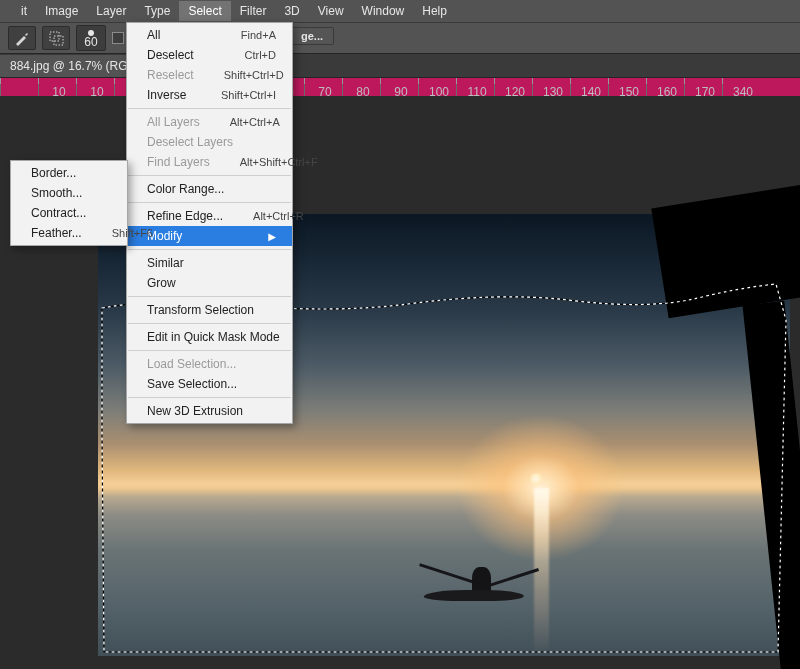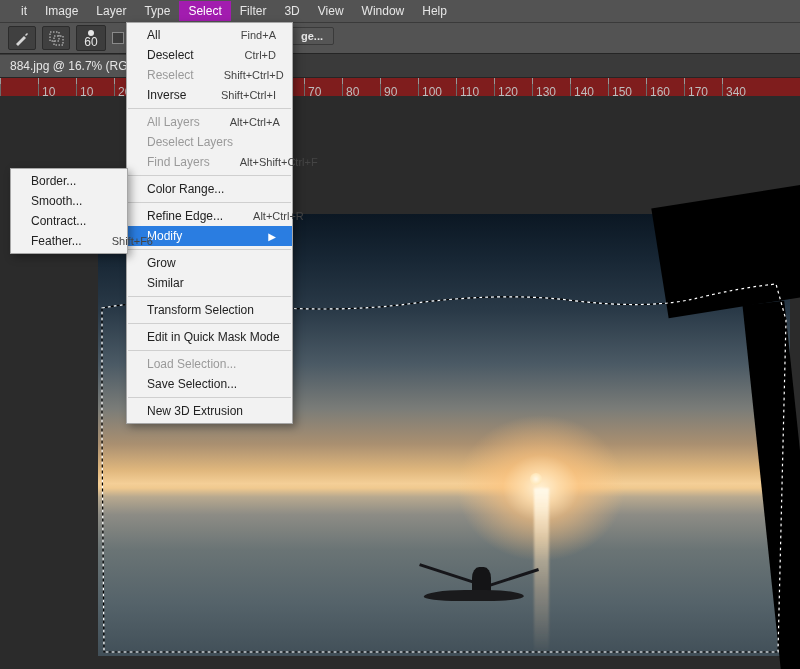--- a/index.html
+++ b/index.html
@@ -1,35 +1,35 @@
 <!DOCTYPE html>
 <html><head>
   <meta charset="utf-8">
   <style>
     * { margin:0; padding:0; box-sizing:border-box; font-family:"Segoe UI",Tahoma,Arial,sans-serif; font-size:12px; user-select:none; }
     body { background:#535353; color:#e6e6e6; width:800px; height:669px; overflow:hidden; position:relative; }
     
     .menubar { background:#535353; height:22px; display:flex; align-items:center; padding-left:12px; color:#e6e6e6; }
     .menubar .mi { padding:3px 9px; cursor:default; }
-    .menubar .mi.open { background:#a21caf; color:#fff; }
+    .menubar .mi.open { background:#737373; color:#fff; }
     
     .optbar { height:32px; background:#535353; border-top:1px solid #3a3a3a; border-bottom:1px solid #252525; display:flex; align-items:center; gap:6px; padding:0 8px; }
     .opt-tool { width:28px; height:24px; background:#404040; border:1px solid #2c2c2c; border-radius:2px; display:flex; align-items:center; justify-content:center; }
     .opt-tool svg { width:16px; height:16px; }
     .brush { width:30px; height:26px; background:#3d3d3d; border:1px solid #2b2b2b; border-radius:2px; display:flex; flex-direction:column; align-items:center; justify-content:center; color:#e6e6e6; font-size:10px; line-height:10px; }
     .brush .dot { width:6px; height:6px; border-radius:50%; background:#e6e6e6; margin-bottom:1px; }
     .chk { width:12px; height:12px; border:1px solid #8a8a8a; background:#3d3d3d; }
     .opt-lbl { color:#d7d7d7; font-size:11px; }
     .opt-btn { background:#555; border:1px solid #3a3a3a; color:#e6e6e6; padding:2px 10px; border-radius:2px; font-size:11px; position:absolute; left:290px; top:27px;font-weight:bold; }
     
     .tabbar { height:24px; background:#3a3a3a; display:flex; align-items:flex-end; border-bottom:1px solid #252525; }
     .doctab { background:#535353; color:#e6e6e6; padding:4px 8px 4px 10px; font-size:11px; display:flex; align-items:center; gap:6px; }
     .close-x { color:#c7c7c7; font-size:11px; }
     
-    .ruler { height:18px; background:#7f1d1d; position:relative; font-size:9px; color:#bdbdbd; }
+    .ruler { height:18px; background:#be185d; position:relative; font-size:9px; color:#bdbdbd;text-align:center; }
     .ruler .ticks { position:absolute; left:0; top:0; height:100%; width:100%; display:flex; }
     .ruler .t { position:relative; width:38px; border-left:1px solid #6a6a6a; padding-top:7px; padding-left:3px; }
     .ruler .t::before { content:""; position:absolute; left:-1px; top:0; height:6px; width:0; border-left:1px solid #9a9a9a; }
     
     .canvas-area { position:relative; height:573px; background:#2b2b2b; overflow:hidden; }
     .canvas { position:absolute; left:98px; top:118px; width:692px; height:442px; }
     .marquee { position:absolute; pointer-events:none; }
     
     .photo {
       position:absolute; inset:0;
@@ -186,25 +186,25 @@
     <div class="row">
       <span>Refine Edge...</span>
       <span class="sc">Alt+Ctrl+R</span>
     </div>
     <div class="row hover">
       <span>Modify</span>
       <span class="arw">▶</span>
     </div>
     <div class="sep"></div>
     <div class="row">
+      <span>Similar</span>
+    </div>
+    <div class="row">
       <span>Grow</span>
     </div>
-    <div class="row">
-      <span>Similar</span>
-    </div>
     <div class="sep"></div>
     <div class="row">
       <span>Transform Selection</span>
     </div>
     <div class="sep"></div>
     <div class="row">
       <span>Edit in Quick Mask Mode</span>
     </div>
     <div class="sep"></div>
     <div class="row disabled">
@@ -212,21 +212,21 @@
     </div>
     <div class="row">
       <span>Save Selection...</span>
     </div>
     <div class="sep"></div>
     <div class="row">
       <span>New 3D Extrusion</span>
     </div>
   </div>
 
-<div class="menu submenu" id="modify-menu" style="left:10px; top:168px; width:118px;">
+<div class="menu submenu" id="modify-menu" style="left:10px; top:160px; width:118px;">
     <div class="row">
       <span>Border...</span>
     </div>
     <div class="row">
       <span>Smooth...</span>
     </div>
     <div class="row">
       <span>Contract...</span>
     </div>
     <div class="row">

